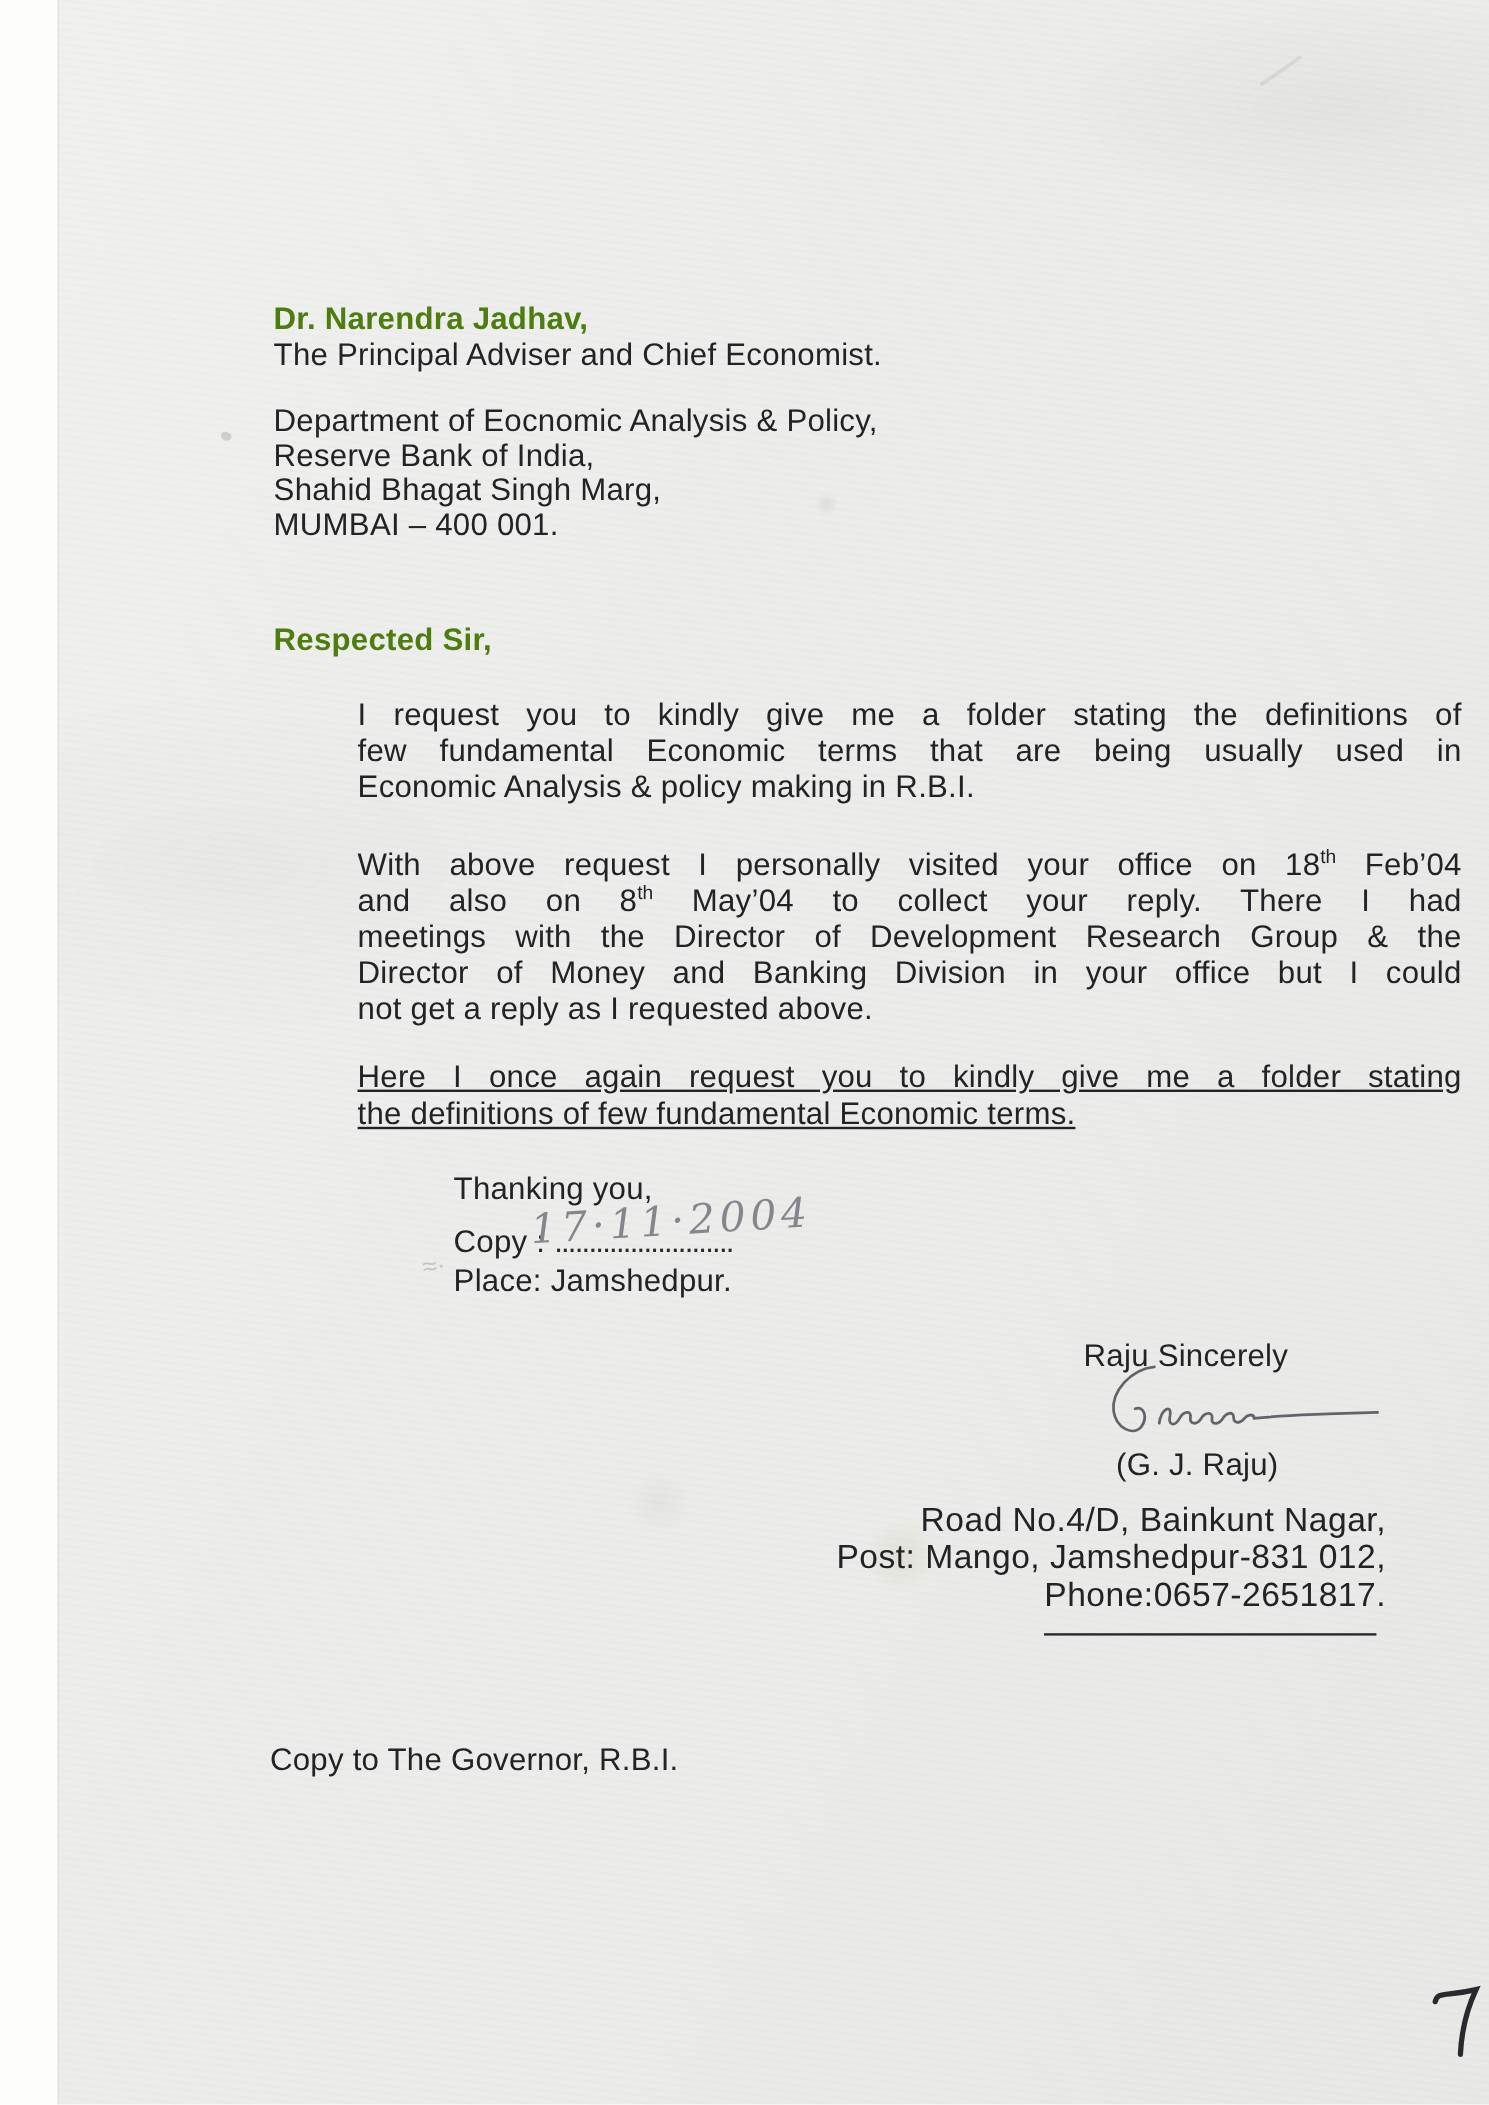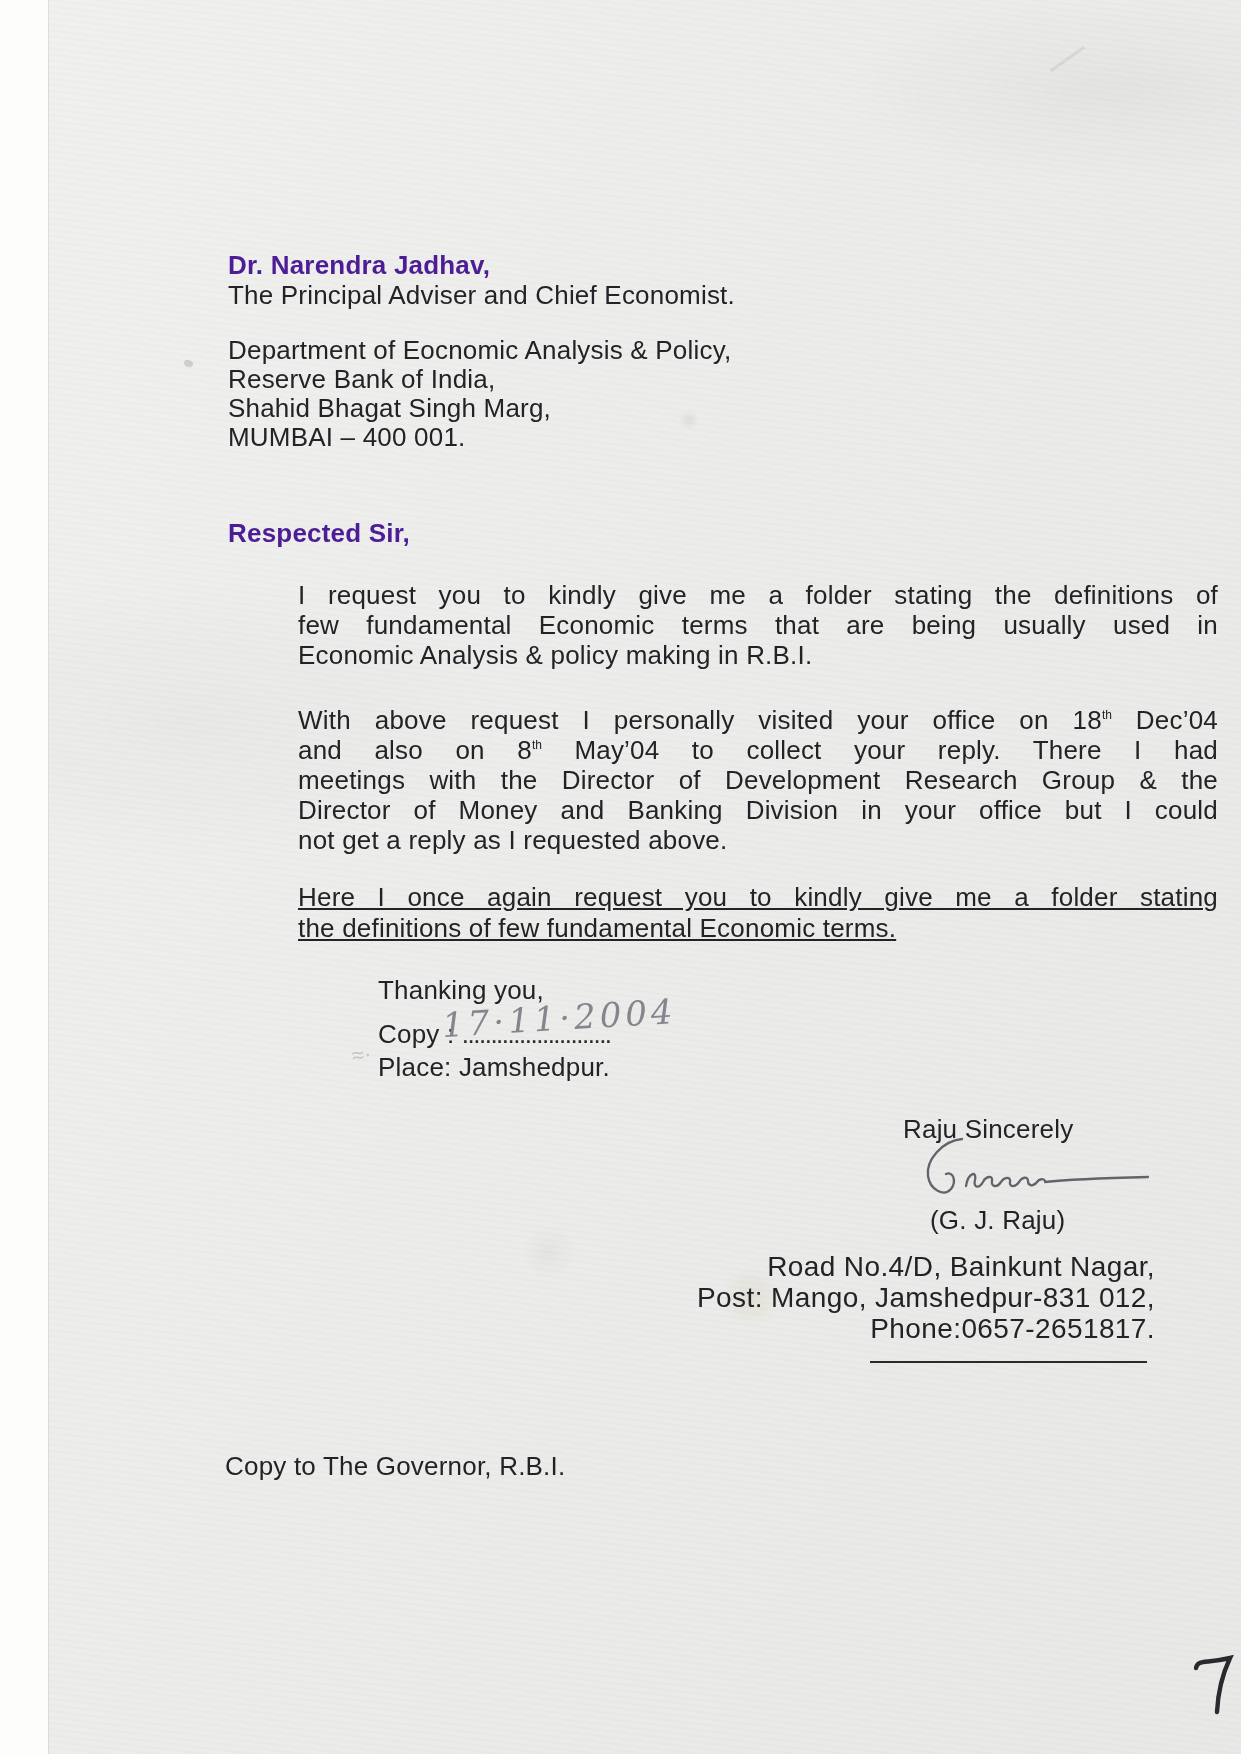--- a/index.html
+++ b/index.html
@@ -9,25 +9,25 @@
      background:
        radial-gradient(circle at 702px 1297px, rgba(168,148,105,.14), transparent 30px),
        radial-gradient(circle at 500px 1252px, rgba(120,120,118,.07), transparent 26px),
        radial-gradient(circle at 640px 420px, rgba(90,90,92,.10), transparent 10px),
        radial-gradient(ellipse 260px 90px at 1060px 90px, rgba(125,125,130,.07), transparent),
        radial-gradient(ellipse 320px 140px at 140px 720px, rgba(125,125,130,.05), transparent),
        repeating-linear-gradient(7deg, rgba(0,0,0,.012) 0 2px, rgba(0,0,0,0) 2px 6px),
        linear-gradient(115deg,#f0f0ee 0%,#ecedea 45%,#e8e9e6 100%);
      border-left:1px solid rgba(0,0,0,.05);}
   .blk{position:absolute;font-size:26px;line-height:30px;letter-spacing:.2px;white-space:nowrap;}
-  .bold{font-weight:bold;color:#4c1d95;}
+  .bold{font-weight:bold;color:#4d7c0f;}
   .para{position:absolute;left:298px;width:920px;font-size:26px;line-height:30px;letter-spacing:.2px;}
   .pline{height:30px;}
   .j{text-align:justify;text-align-last:justify;}
-  sup{font-size:12px;line-height:0;vertical-align:super;letter-spacing:0;}
+  sup{font-size:16px;line-height:0;vertical-align:super;letter-spacing:0;}
   .dots{letter-spacing:-1.5px;color:#2a2a2e;}
   .hand-date{position:absolute;left:442px;top:998px;font-family:"DejaVu Serif",serif;
      font-style:italic;font-size:34px;color:#85858d;letter-spacing:4px;transform:rotate(-3.5deg);}
   .sender{position:absolute;right:86px;top:1251px;text-align:right;font-size:28px;
      line-height:31px;letter-spacing:.4px;}
   .phone-underline{border-bottom:2px solid #2a2a2e;padding-bottom:17px;}
   .pencil{position:absolute;color:rgba(95,95,102,.28);font-size:22px;transform:rotate(-8deg);}
   .smudge-tr{position:absolute;left:1066px;top:38px;width:3px;height:42px;
      background:rgba(128,128,134,.16);transform:rotate(55deg);border-radius:2px;}
   .smudge-left{position:absolute;left:184px;top:360px;width:9px;height:7px;
@@ -57,21 +57,21 @@
 
   <div class="blk bold" style="left:228px;top:518px;">Respected Sir,</div>
 
   <div class="para" style="top:580px;">
     <div class="pline j">I request you to kindly give me a folder stating the definitions of</div>
     <div class="pline j">few fundamental Economic terms that are being usually used in</div>
     <div class="pline">Economic Analysis &amp; policy making in R.B.I.</div>
   </div>
 
   <div class="para" style="top:705px;">
-    <div class="pline j"><span>With above request I personally visited your office on 18</span><sup>th</sup><span> Dec’04</span></div>
+    <div class="pline j"><span>With above request I personally visited your office on 18</span><sup>th</sup><span> Feb’04</span></div>
     <div class="pline j"><span>and also on 8</span><sup>th</sup><span> May’04 to collect your reply.  There I had</span></div>
     <div class="pline j">meetings with the Director of Development Research Group &amp; the</div>
     <div class="pline j">Director of Money and Banking Division in your office but I could</div>
     <div class="pline">not get a reply as I requested above.</div>
   </div>
 
   <div class="para" style="top:882px;line-height:31px;text-decoration:underline;">
     <div class="pline j" style="height:31px;">Here I once again request you to kindly give me a folder stating</div>
     <div class="pline" style="height:31px;">the definitions of few fundamental Economic terms.</div>
   </div>

